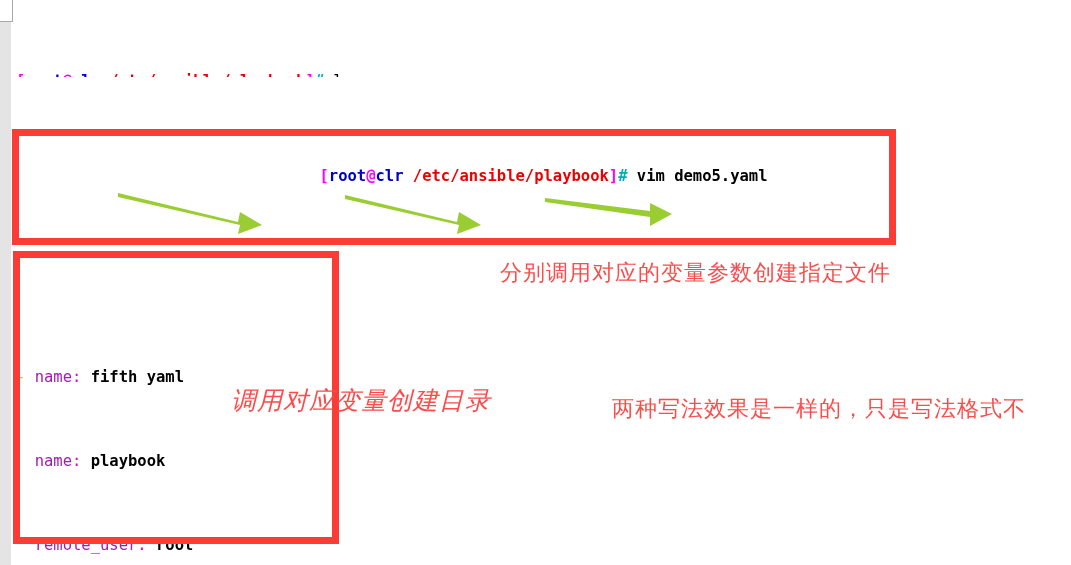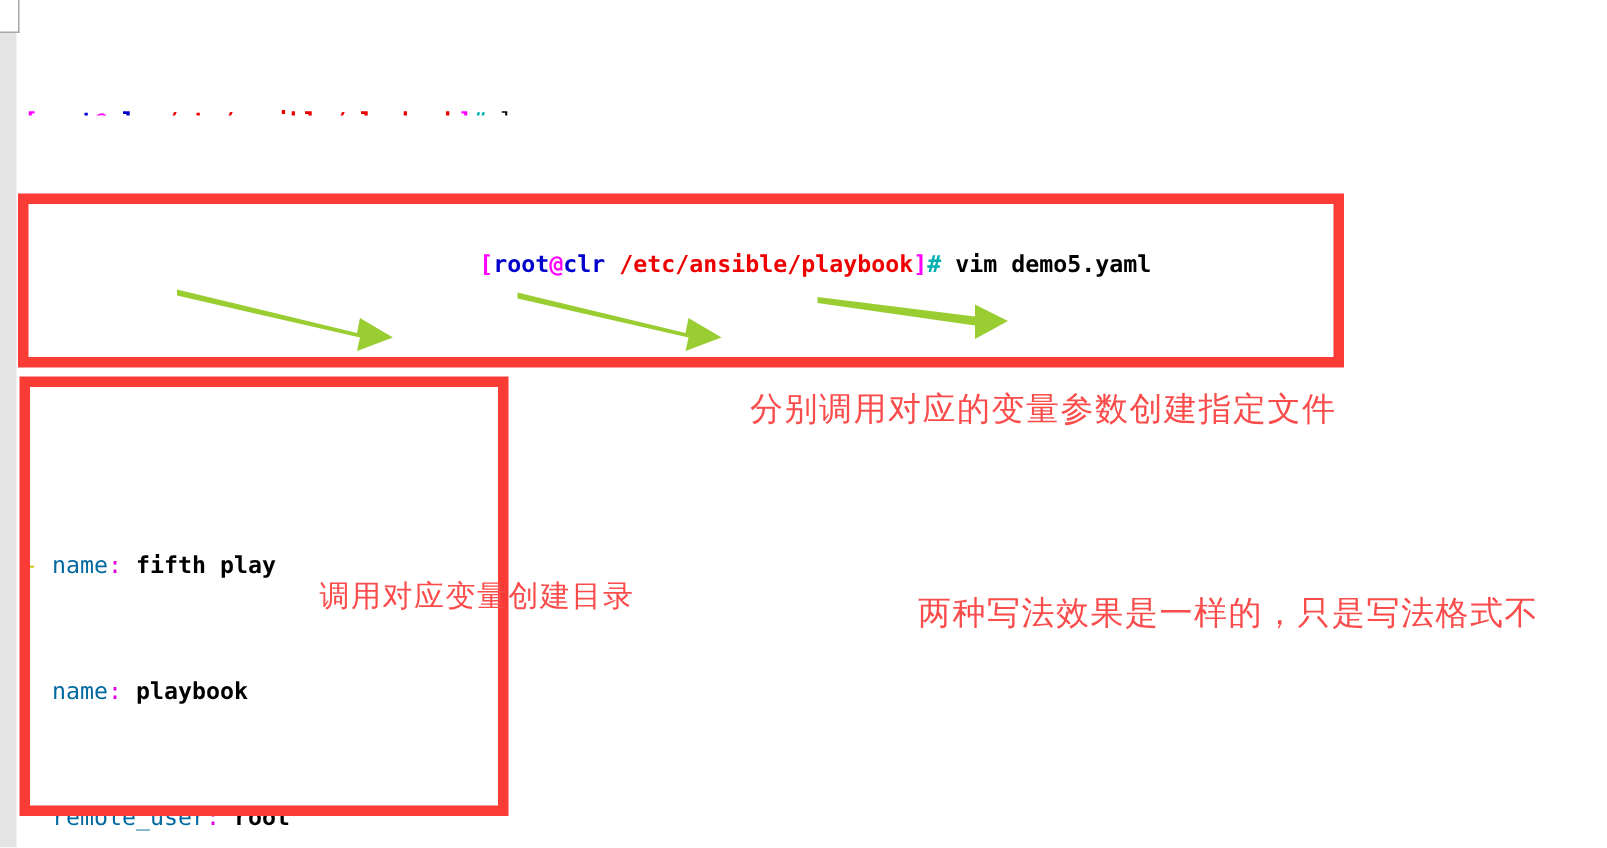--- a/index.html
+++ b/index.html
@@ -42,21 +42,21 @@
     width: 1055px; height: 565px;
     z-index: 3;
     font-size: 15.5px;
     line-height: 21px;
     white-space: pre;
     color: #000000;
   }
   .line { height: 21px; white-space: pre; }
 
   
-  .k     { color: #0369a1; }   
+  .k     { color: #a21caf; }   
   .col   { color: #e000e0; }   
   .v     { color: #000000; font-weight: bold; }   
   .dash  { color: #c8c800; }   
   .pink  { color: #ff00ff; font-weight: bold; }
   .blue  { color: #0000cc; font-weight: bold; }
   .red   { color: #ee0000; font-weight: bold; }
   .cyan  { color: #00b0b0; font-weight: bold; }
 
   
   .anno-box {
@@ -74,21 +74,21 @@
     position: absolute;
     color: #fb4c4c;
     font-family: "DejaVu Sans", "Liberation Sans", sans-serif;
     font-size: 22px;
     font-weight: 500;
     letter-spacing: 1px;
     white-space: nowrap;
     z-index: 6;
   }
   #anno-1 { left: 500px; top: 258px; }
-  #anno-2 { left: 213px; top: 384px; font-size: 20px; }
+  #anno-2 { left: 231px; top: 384px; font-size: 25px; font-style: italic; }
   #anno-3 { left: 612px; top: 394px; }
 
   
   #arrows {
     position: absolute;
     left: 0; top: 0;
     width: 1071px; height: 565px;
     z-index: 7;
     pointer-events: none;
   }
@@ -103,21 +103,21 @@
 
   
   <div class="line" style="height:6px;overflow:hidden;position:relative;top:-13px;"><span class="pink">[</span><span class="blue">root</span><span class="pink">@</span><span class="blue">clr</span> <span class="red">/etc/ansible/playbook</span><span class="pink">]</span><span class="cyan">#</span> ls</div>
 
   
   <div class="line" style="position:relative;top:-8px;text-align:center;"><span class="pink">[</span><span class="blue">root</span><span class="pink">@</span><span class="blue">clr</span><span> </span><span class="red">/etc/ansible/playbook</span><span class="pink">]</span><span class="cyan">#</span><span class="v"> vim demo5.yaml</span></div>
 
   <div class="line" style="height:25px;"> </div>
 
   
-  <div class="line"><span></span><span class="dash">- </span><span class="k">name</span><span class="col">: </span><span class="v">fifth play</span></div>
+  <div class="line"><span></span><span class="dash">- </span><span class="k">name</span><span class="col">: </span><span class="v">fifth yaml</span></div>
 
   <div class="line"><span>  </span><span class="k">name</span><span class="col">: </span><span class="v">playbook</span></div>
 
   <div class="line"><span>  </span><span class="k">remote_user</span><span class="col">: </span><span class="v">root</span></div>
 
   
 
   
   
 

